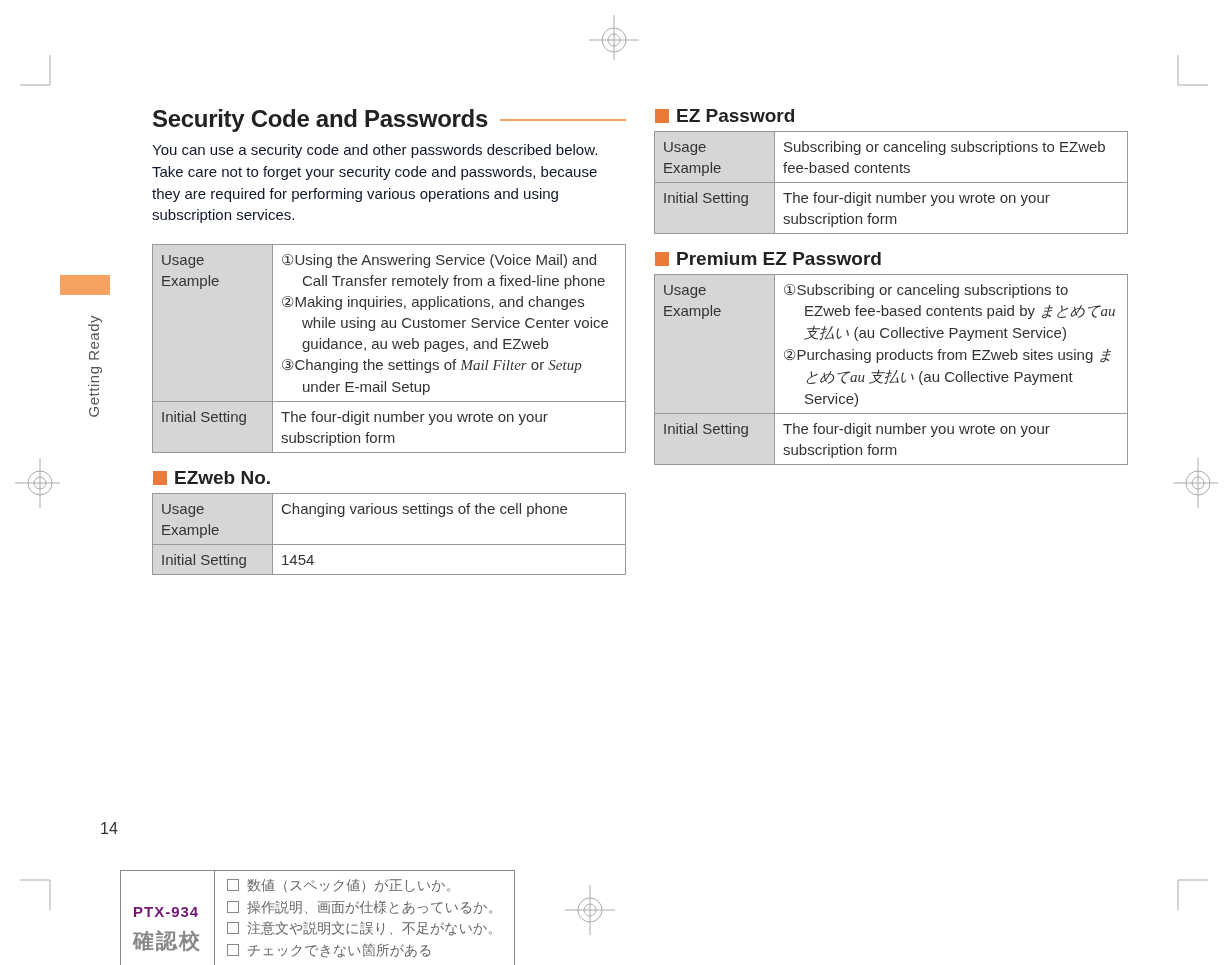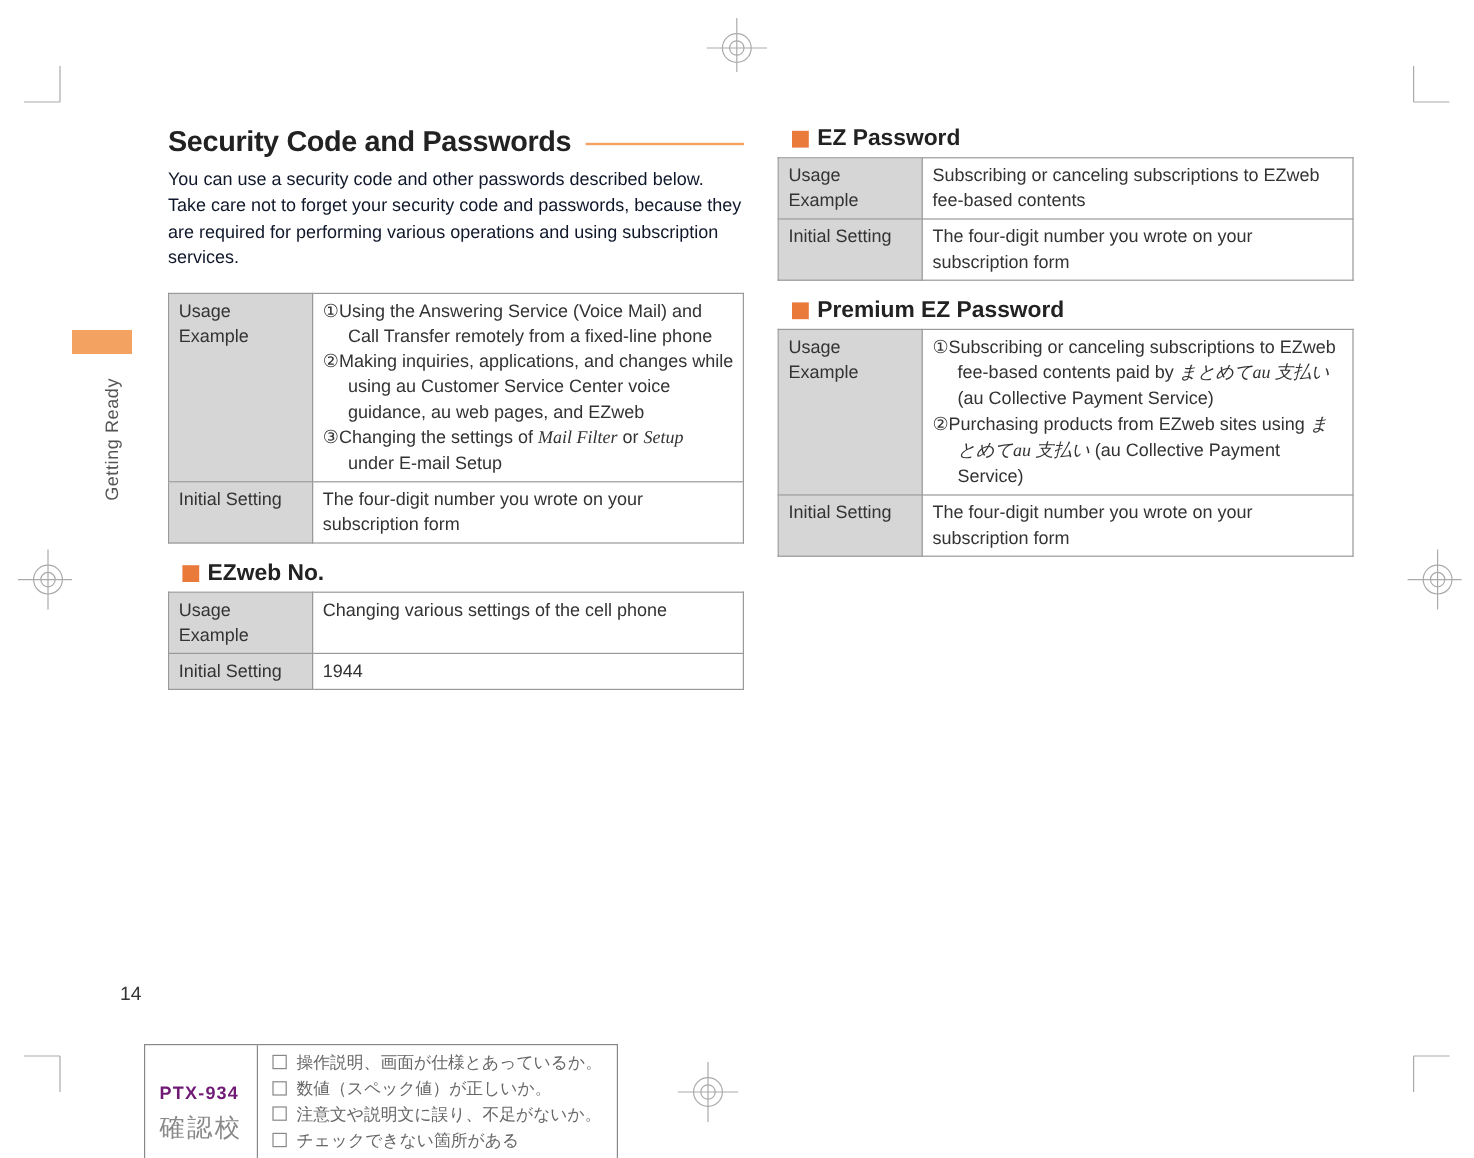--- a/index.html
+++ b/index.html
@@ -24,21 +24,21 @@
   .crop-bl { bottom: 55px; left: 20px; }
   .crop-br { bottom: 55px; right: 20px; }
   .reg-mark { position: absolute; }
   .reg-top { top: 10px; left: 50%; transform: translateX(-50%); }
   .reg-left { top: 50%; left: 10px; transform: translateY(-50%); }
   .reg-right { top: 50%; right: 10px; transform: translateY(-50%); }
 
   .content-wrap {
     position: absolute;
     top: 105px;
-    left: 100px;
+    left: 112px;
     right: 100px;
     display: flex;
     gap: 28px;
   }
   .col { flex: 1; min-width: 0; }
   .side-tab {
     position: absolute;
     top: 275px;
     left: 60px;
     width: 50px;
@@ -78,21 +78,21 @@
     flex: 1;
     border-top: 2px solid #f4a261;
     margin-left: 12px;
     margin-top: 2px;
   }
   p.intro { font-size: 15px; line-height: 1.45; margin: 6px 0 18px 0; color: #0f172a; }
 
   h2.sub {
     font-size: 19px;
     font-weight: 700;
-    margin: 14px 0 4px 12px;
+    margin: 14px 0 4px 1px;
     color: #222;
     display: flex;
     align-items: center;
   }
   .sq { width: 14px; height: 14px; background: #e97a3a; margin-right: 7px; display: inline-block; }
 
   table.info {
     width: 100%;
     border-collapse: collapse;
     font-size: 15px;
@@ -127,21 +127,21 @@
   }
   .proof-left {
     border-right: 1.5px solid #888;
     padding: 6px 12px;
     display: flex;
     flex-direction: column;
     justify-content: center;
     line-height: 1.6;
   }
   .proof-left .model { font-weight: 700; letter-spacing: 1px; color: #701a75; font-size: 15px; }
-  .proof-left .kakunin { font-weight: 400; font-size: 21px; color: #888; letter-spacing: 2px; }
+  .proof-left .kakunin { font-weight: 700; font-size: 21px; color: #888; letter-spacing: 2px; }
   .proof-right { padding: 4px 12px; line-height: 1.55; }
   .chk { display: inline-block; width: 12px; height: 12px; border: 1.5px solid #888; margin-right: 8px; vertical-align: -1px; }
   .reg-bottom { position: absolute; top: 880px; left: 560px; }
 </style>
 </head>
 <body>
 
 <div class="page">
 
   <svg class="crop-mark crop-tl" width="40" height="40">
@@ -210,21 +210,21 @@
           <span>EZweb No.</span>
         </h2>
       <table class="info">
         <tbody>
             <tr>
           <th>Usage Example</th>
           <td>Changing various settings of the cell phone</td>
         </tr>
         <tr>
           <th>Initial Setting</th>
-          <td>1944</td>
+          <td>1454</td>
         </tr>
       </tbody>
         </table>
     </div>
 
     <div class="col">
       <h2 class="sub" style="margin-top:0">
           <span class="sq"></span>
           <span>EZ Password</span>
         </h2>
@@ -262,21 +262,21 @@
         </table>
     </div>
   </div>
 
   <div class="proof-box">
     <div class="proof-left">
       <span class="model">PTX-934</span>
       <span class="kakunin">確認校</span>
     </div>
     <div class="proof-right">
+      <div><span class="chk"></span><span>数値（スペック値）が正しいか。</span></div>
       <div><span class="chk"></span><span>操作説明、画面が仕様とあっているか。</span></div>
-      <div><span class="chk"></span><span>数値（スペック値）が正しいか。</span></div>
       <div><span class="chk"></span><span>注意文や説明文に誤り、不足がないか。</span></div>
       <div><span class="chk"></span><span>チェックできない箇所がある</span></div>
       <div style="padding-left:22px;">理由：</div>
     </div>
   </div>
 
 </div>
 
 </body></html>

